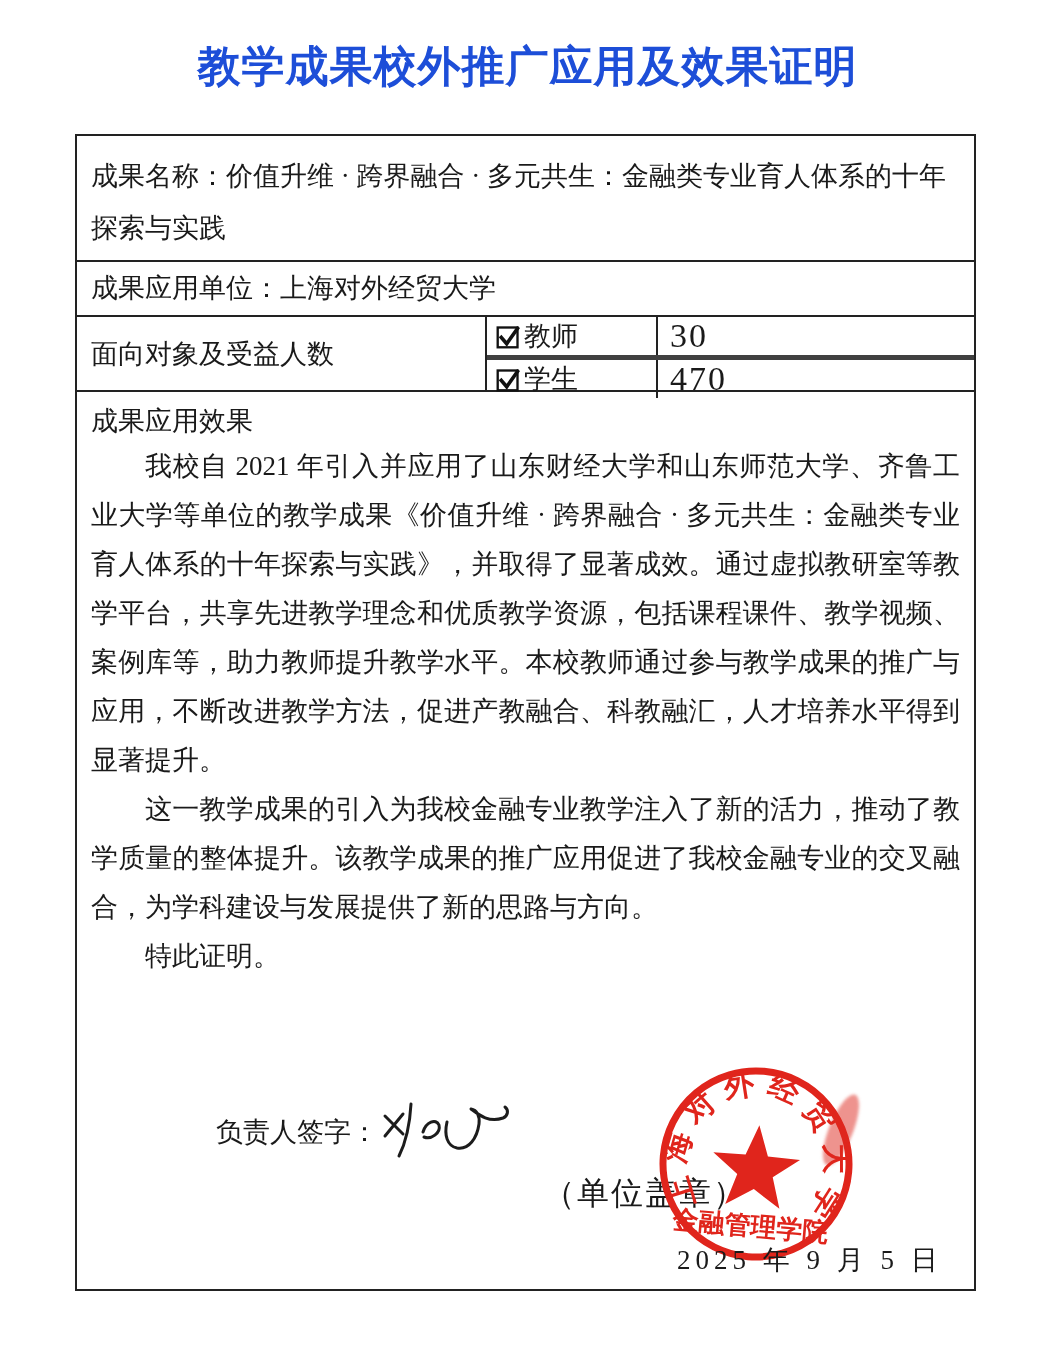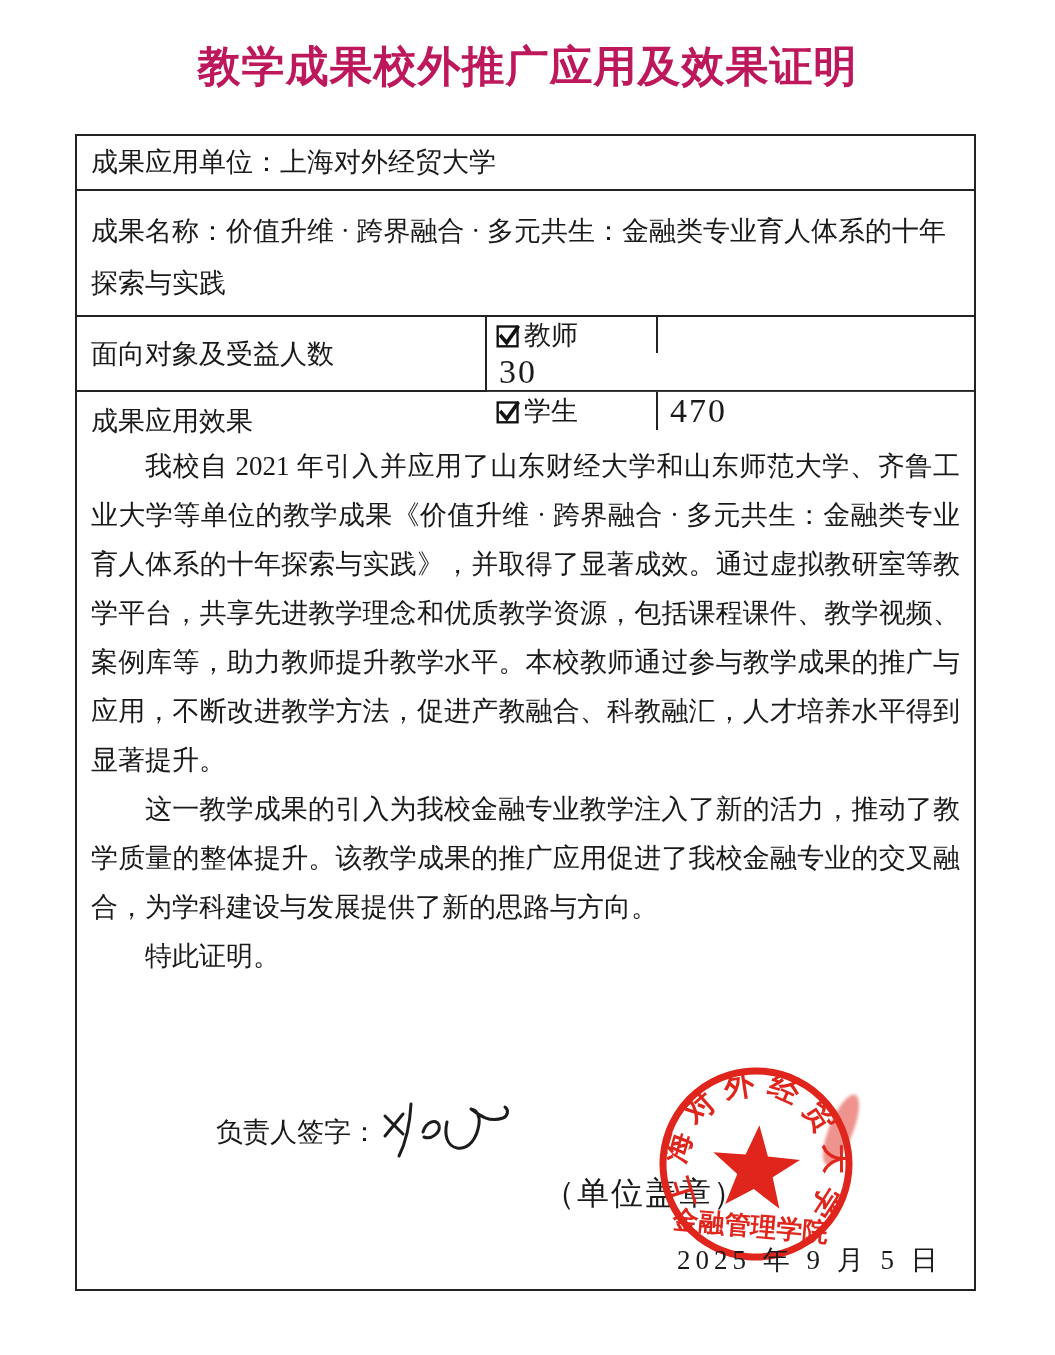--- a/index.html
+++ b/index.html
@@ -13,21 +13,21 @@
   }
   .page-title{
     position:absolute;
     top:38px;left:0;width:100%;
     text-align:center;
     font-family:"Liberation Sans","DejaVu Sans",sans-serif;
     font-weight:900;
     font-size:43px;
     letter-spacing:1px;
     margin:0;
-    color:#be185d;
+    color:#1d4ed8;
   }
   .doc-table{
     position:absolute;
     left:75px;top:134px;
     width:901px;
     border:2px solid #222;
     box-sizing:border-box;
     background:#fff;
   }
   .row{box-sizing:border-box;font-size:27px;}
@@ -53,21 +53,21 @@
     box-sizing:border-box;
     padding:0 14px;
     display:flex;align-items:center;
     border-right:2px solid #222;
   }
   .audience-grid{flex:1;display:flex;flex-direction:column;}
   .aud-row{
     flex:1;display:flex;
     box-sizing:border-box;
   }
-  .aud-row:first-child{border-bottom:1px solid #404040;flex-direction:column;}
+  .aud-row:first-child{border-bottom:5px solid #404040;}
   .aud-group{
     width:171px;
     box-sizing:border-box;
     border-right:2px solid #222;
     display:flex;align-items:center;
     padding-left:8px;
     gap:2px;
   }
   .aud-count{
     flex:1;
@@ -130,26 +130,26 @@
     letter-spacing:5px;
   }
 </style>
 </head>
 <body>
 
 <h1 class="page-title">教学成果校外推广应用及效果证明</h1>
 
 <div class="doc-table">
 
+  <div class="row row-name">
+    <span>成果名称：</span><span>价值升维 · 跨界融合 · 多元共生：金融类专业育人体系的十年探索与实践</span>
+  </div>
+
   <div class="row row-unit">
     <span>成果应用单位：</span><span>上海对外经贸大学</span>
-  </div>
-
-  <div class="row row-name">
-    <span>成果名称：</span><span>价值升维 · 跨界融合 · 多元共生：金融类专业育人体系的十年探索与实践</span>
   </div>
 
   <div class="row row-audience">
     <div class="cell-audience-label">面向对象及受益人数</div>
     <div class="audience-grid">
       <div class="aud-row">
         <div class="aud-group">
           <svg class="checkbox-icon" viewBox="0 0 30 30">
             <rect x="3" y="5" width="22" height="22" fill="none" stroke="#111" stroke-width="2.6"></rect>
             <path d="M7 16 L13 23 L25 6" fill="none" stroke="#111" stroke-width="4" stroke-linecap="square"></path>

